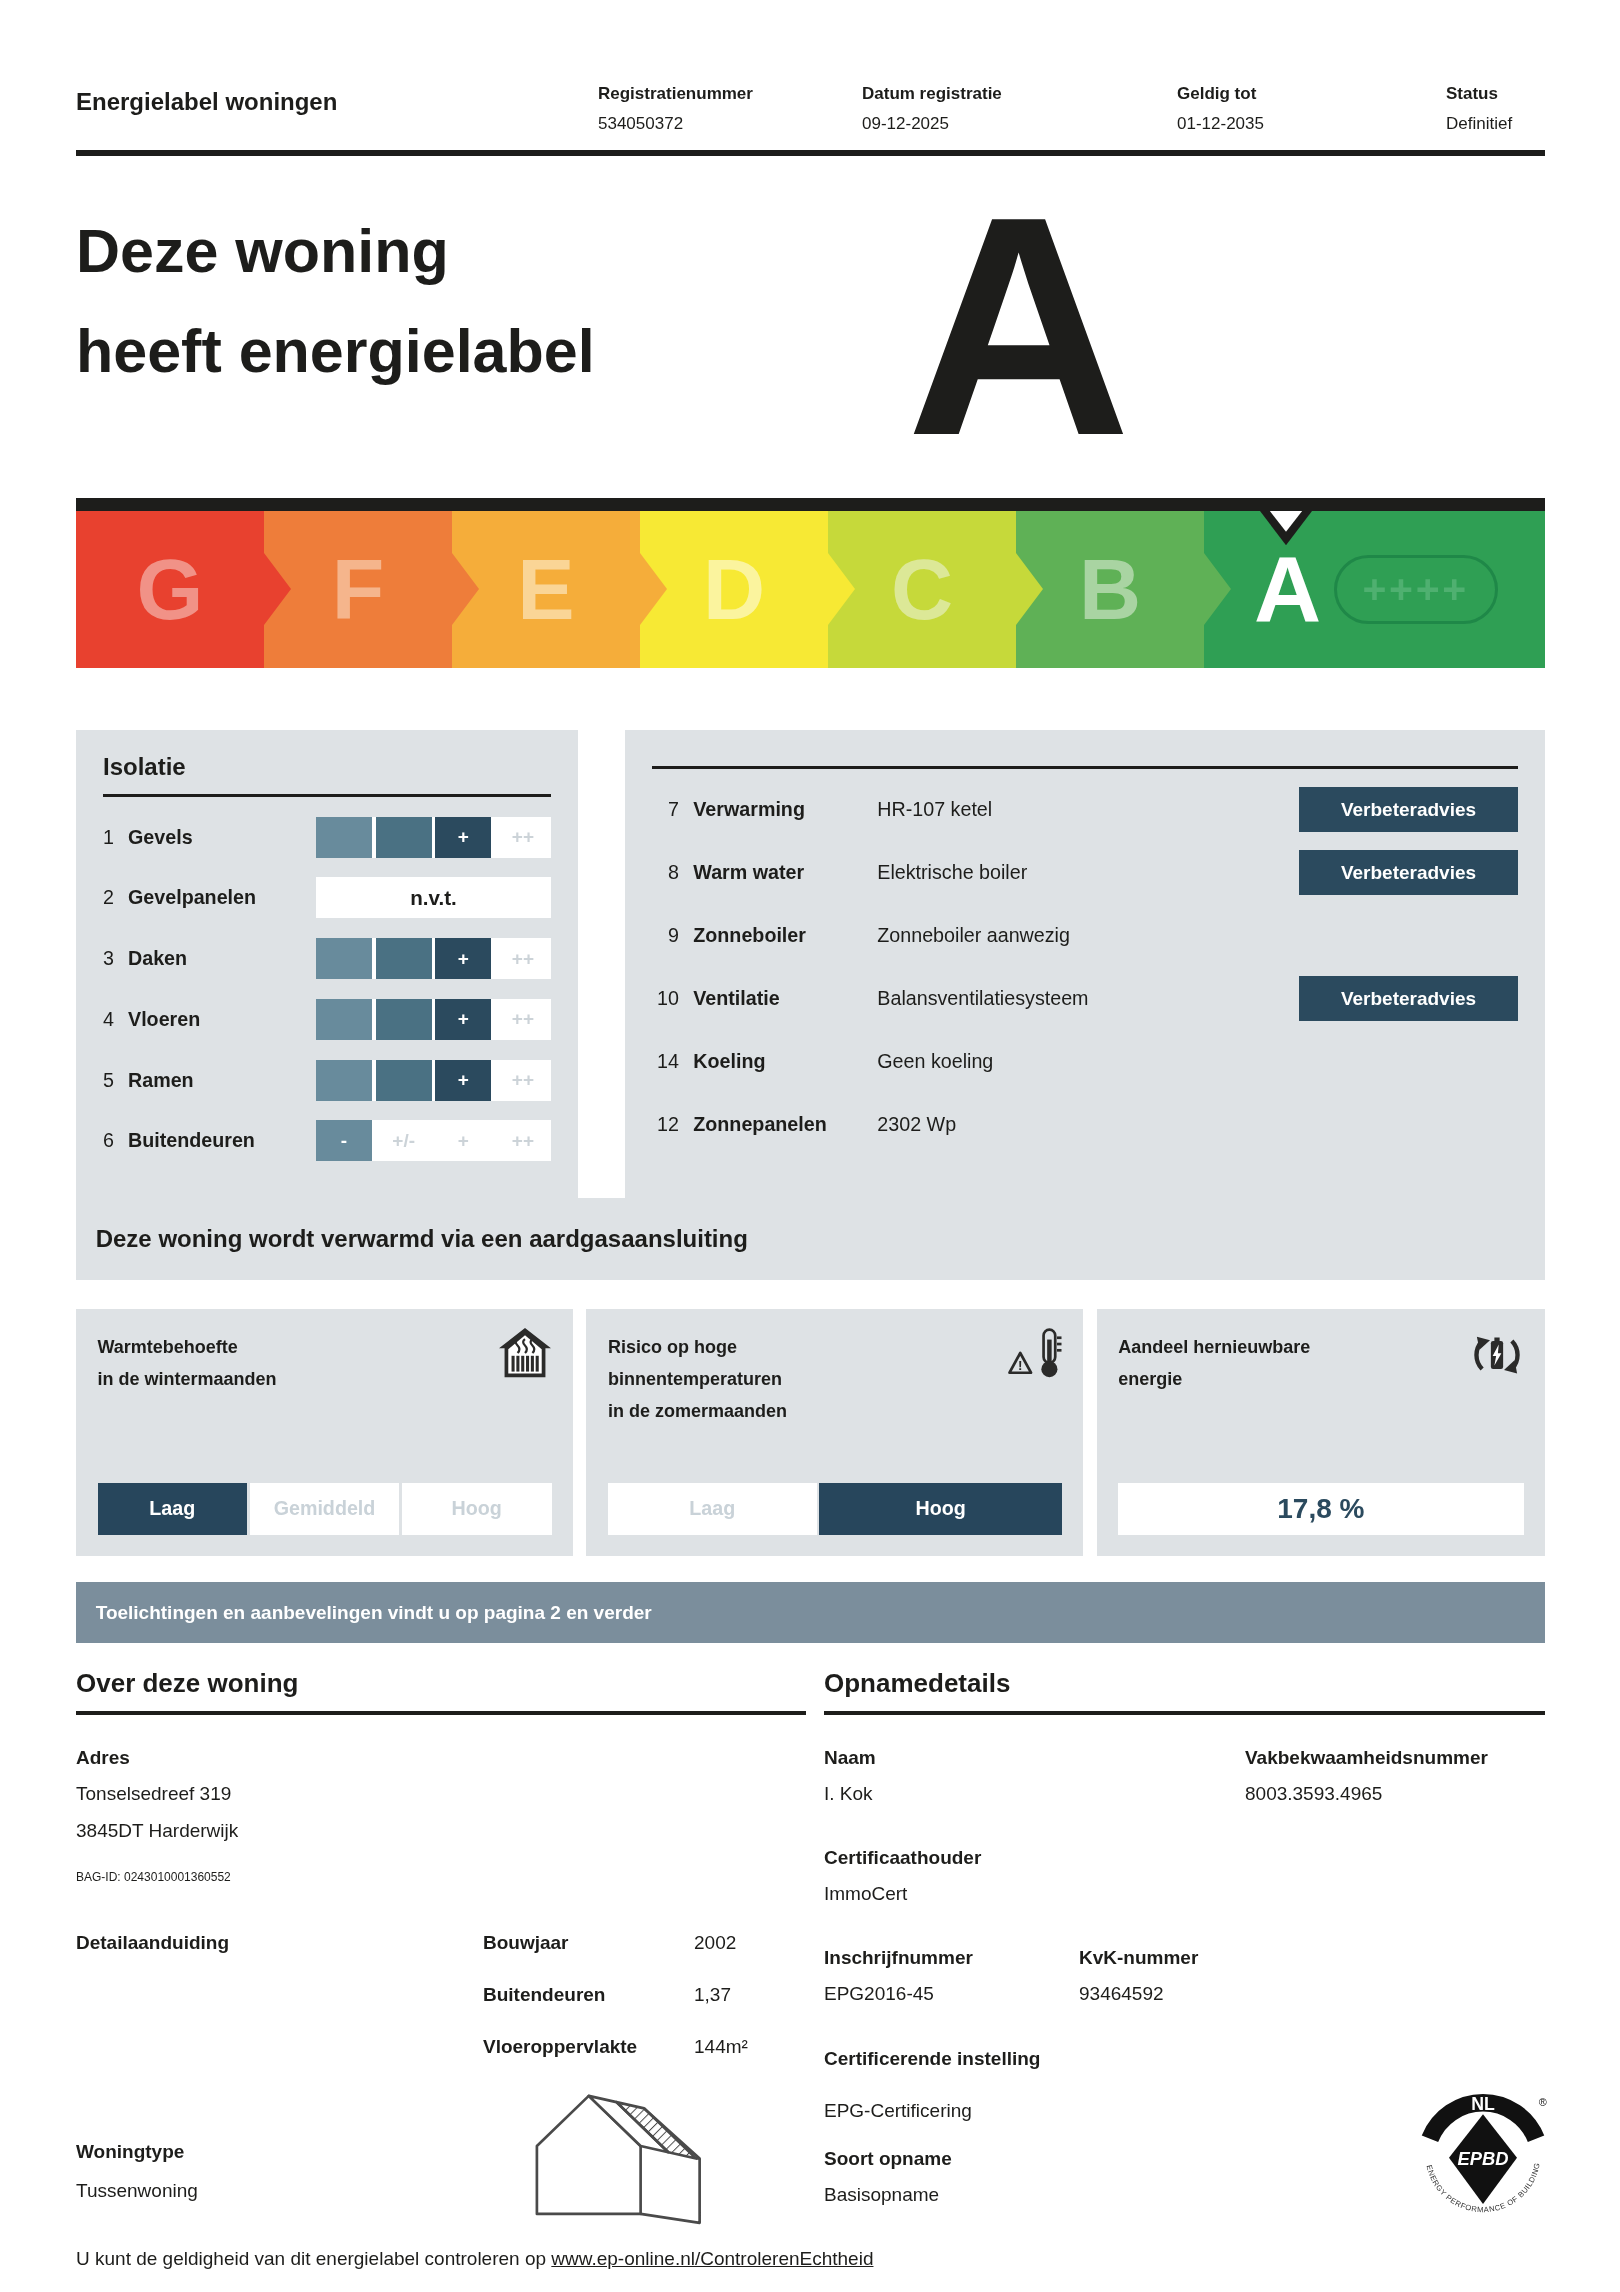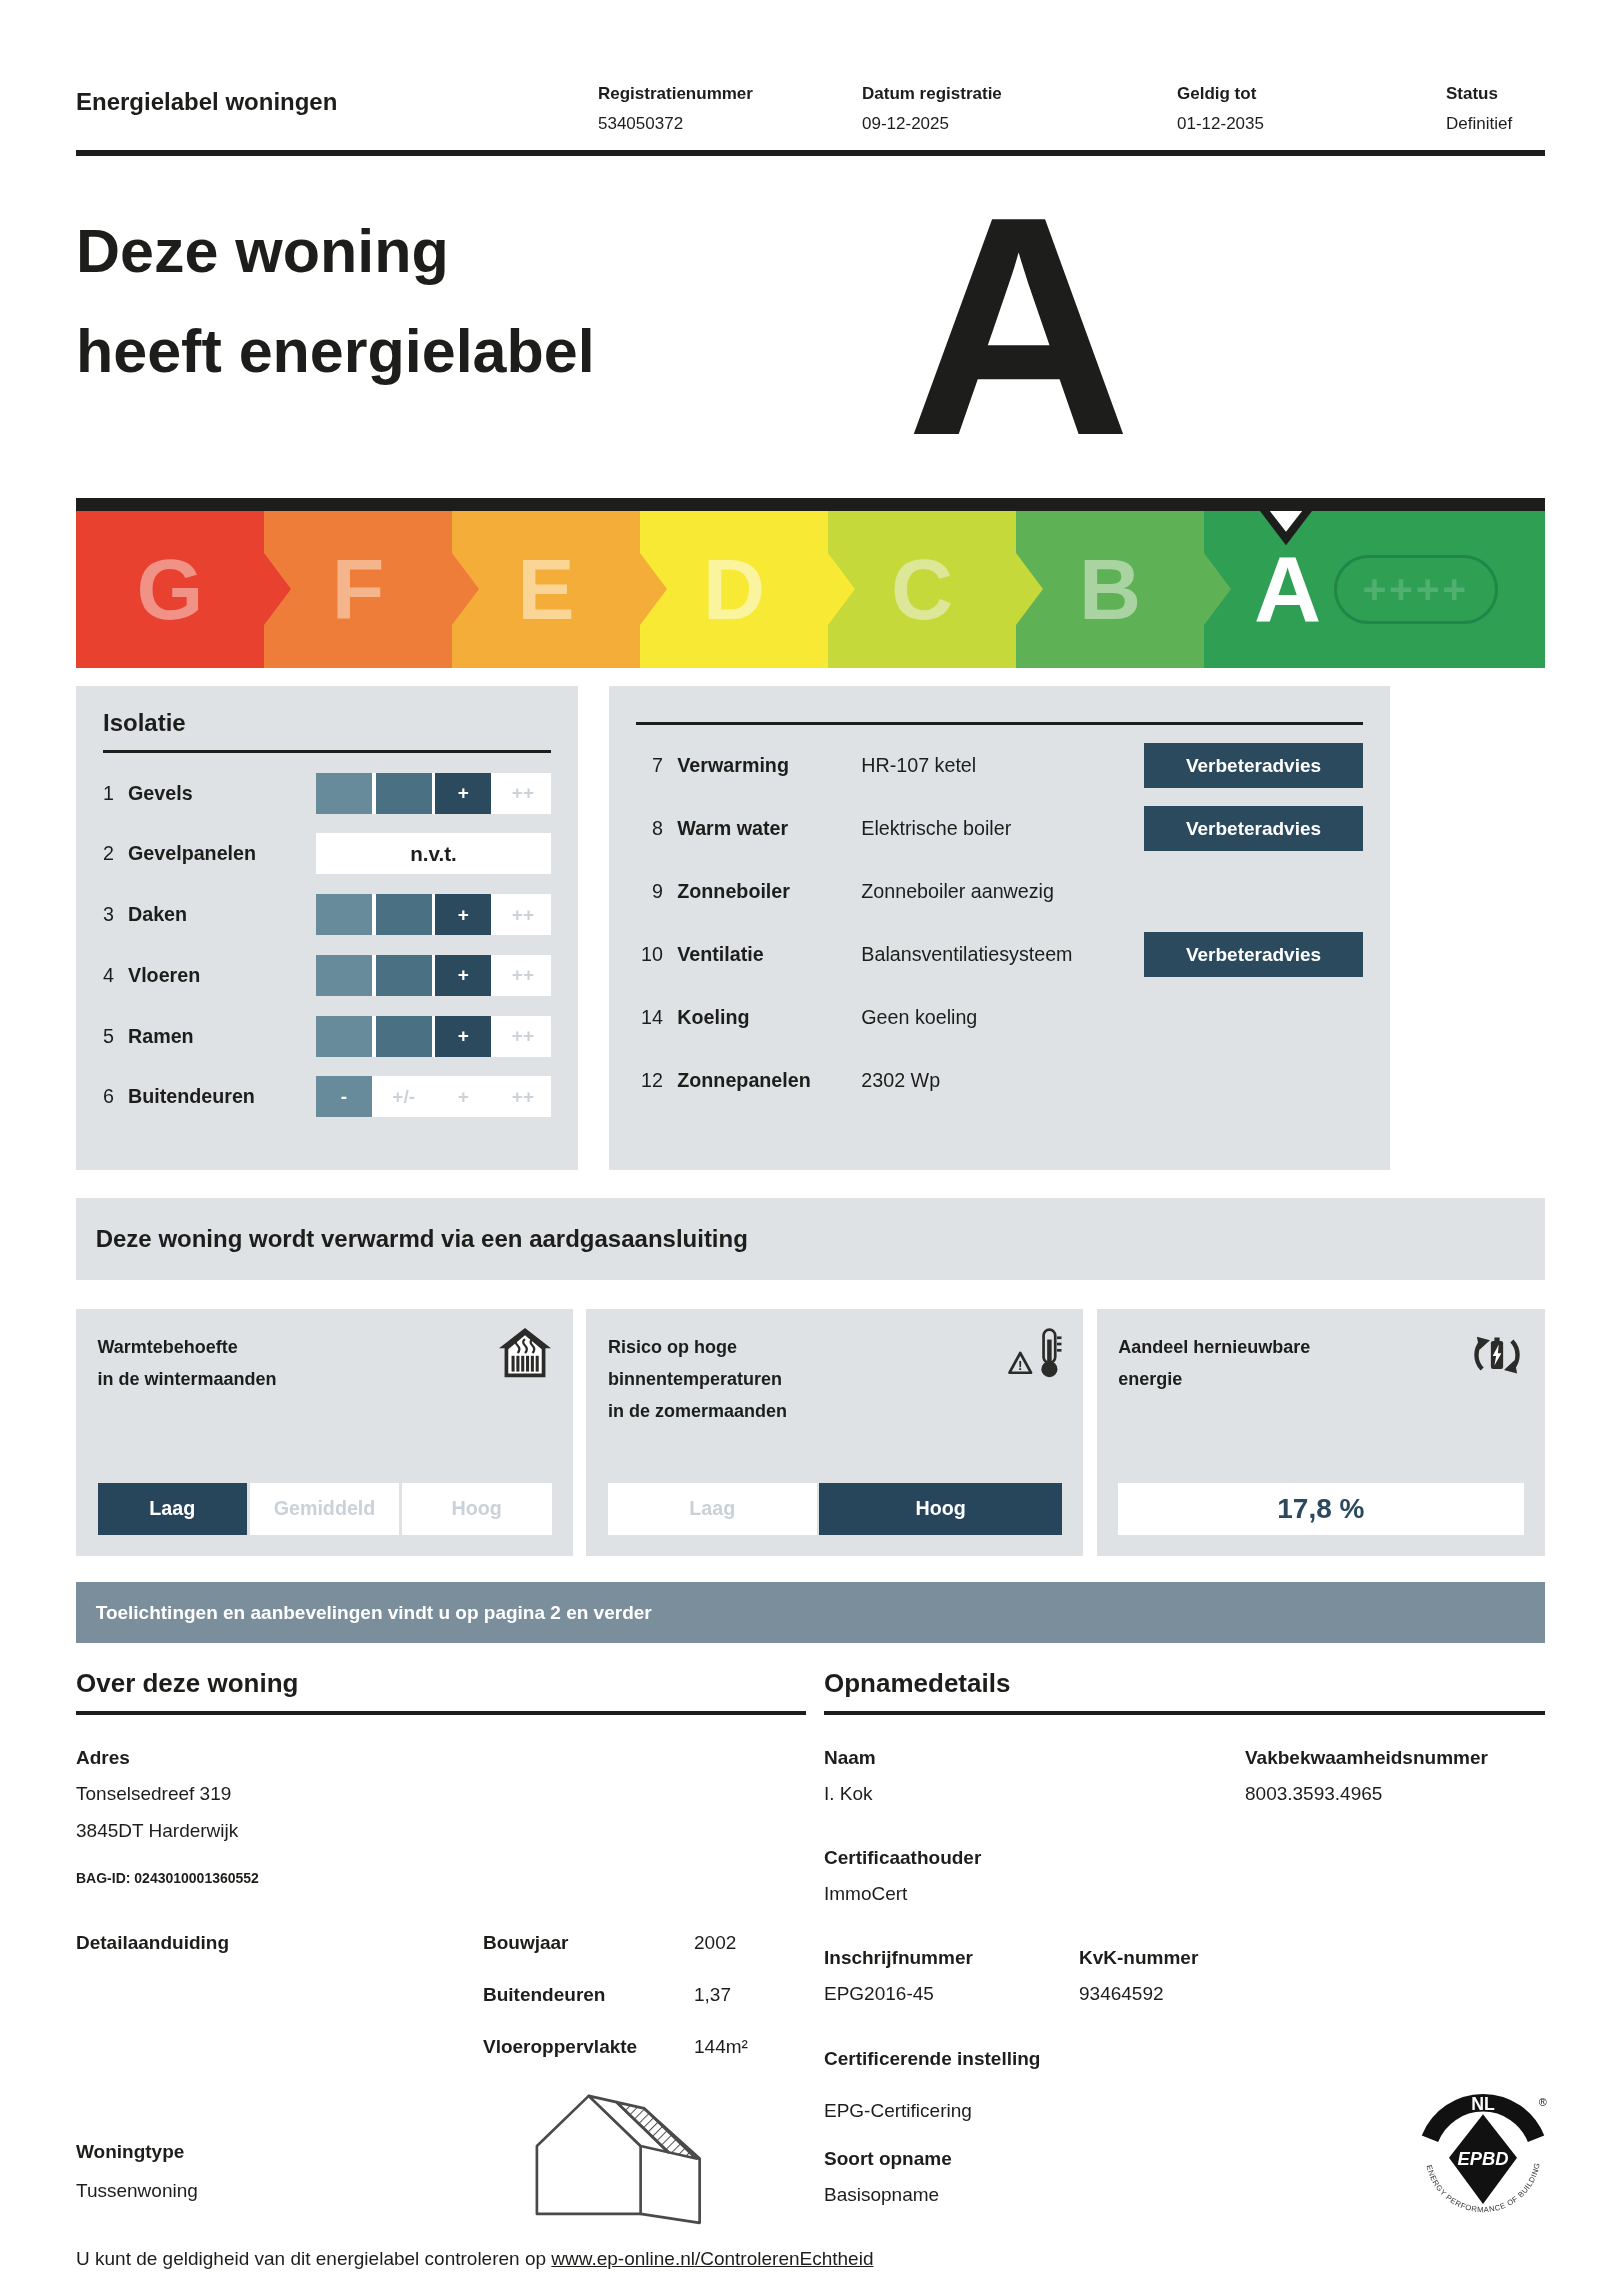--- a/index.html
+++ b/index.html
@@ -23,21 +23,21 @@
   .seg .letter{font-size:86px;font-weight:bold;}
   .seg.current{flex:1;justify-content:flex-start;}
   .seg.current .letter{font-size:93px;margin-left:50px;}
   .chev{position:absolute;right:-27px;top:50%;transform:translateY(-50%);width:0;height:0;
         border-top:36px solid transparent;border-bottom:36px solid transparent;border-left:27px solid #000;z-index:3;}
   .pill{margin-left:12.5px;width:158px;height:63px;border:3.6px solid #1f8848;border-radius:36px;
         display:flex;align-items:center;justify-content:center;font-size:41px;font-weight:bold;
         color:#4fb070;letter-spacing:2.7px;}
   .notch{position:absolute;left:56px;top:0;z-index:4;}
   
-  #panels{left:76px;top:686px;width:1314px;height:484px;display:flex;gap:31px;}
+  #panels{left:76px;top:730px;width:1469px;height:484px;display:flex;gap:47px;}
   .panel{background:#dee2e5;box-sizing:border-box;padding:23px 27px;}
   #panel-isolatie{width:502px;}
   #panel-installaties{flex:1;}
   .panel-title{font-size:24px;font-weight:bold;}
   .panel-rule{height:3.6px;background:#1d1d1b;margin-top:12.5px;}
   .iso-row{display:flex;align-items:center;height:41px;margin-top:19.7px;}
   .iso-num{width:25px;font-size:19.7px;}
   .iso-label{font-size:19.7px;font-weight:bold;}
   .cells{margin-left:auto;width:235px;height:41px;display:grid;grid-template-columns:repeat(4,1fr);gap:3.6px;background:#fff;}
   .cell{display:flex;align-items:center;justify-content:center;font-size:19px;font-weight:bold;}
@@ -69,21 +69,21 @@
   #note{left:76px;top:1582px;width:1469px;height:61px;background:#7b8e9c;color:#fff;display:flex;
         align-items:center;padding-left:19.7px;box-sizing:border-box;font-size:19px;font-weight:bold;}
   
   #details{left:76px;top:1668px;width:1469px;height:537px;}
   .col-left{position:absolute;left:0;top:0;width:730px;height:582px;}
   .col-right{position:absolute;left:748px;top:0;width:721px;height:582px;}
   .sec-title{font-size:26px;font-weight:bold;}
   .sec-rule{position:absolute;left:0;top:43px;width:100%;height:3.6px;background:#1d1d1b;}
   .lbl{font-size:19px;font-weight:bold;position:absolute;}
   .val{font-size:19px;position:absolute;}
-  .small{font-size:14px;position:absolute;font-weight:bold;}
+  .small{font-size:12px;position:absolute;}
   #footer{left:76px;top:2248px;font-size:19px;}
   #footer a{color:#1d1d1b;text-decoration:underline;}
 </style>
 </head>
 <body>
 
 <div class="page">
 
   <div class="abs" id="header-title">Energielabel woningen</div>
   <div id="header-fields">

